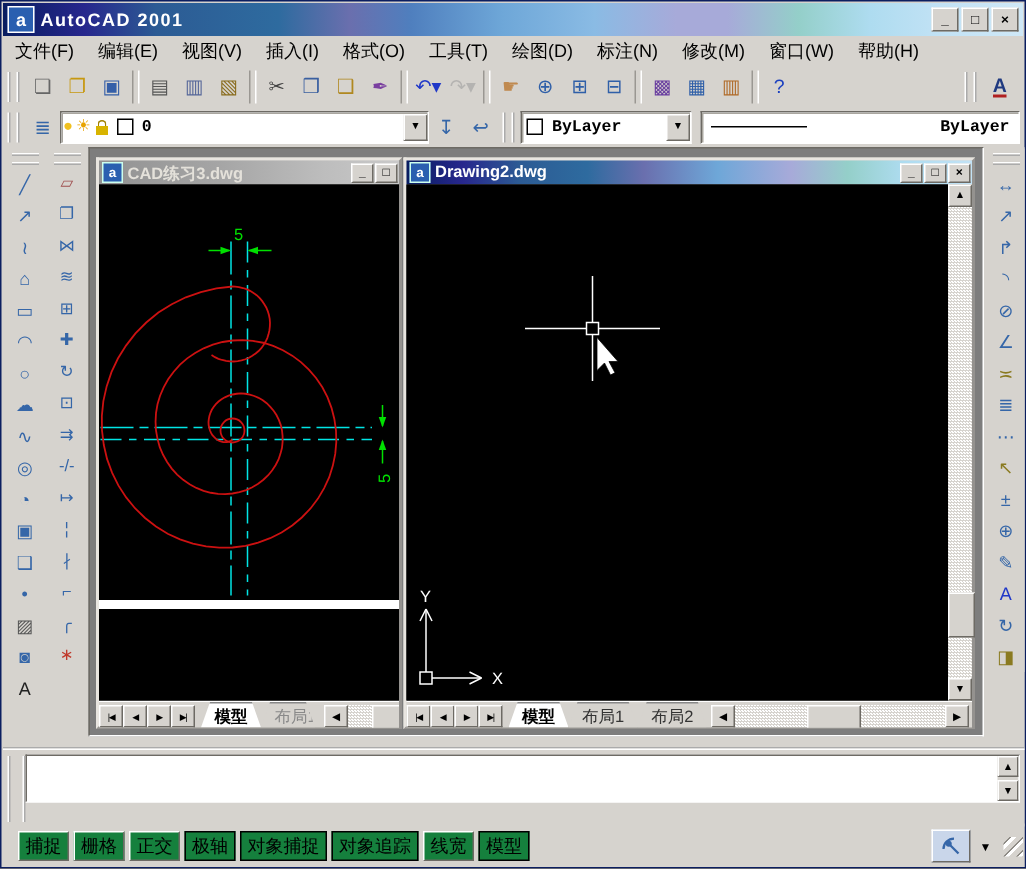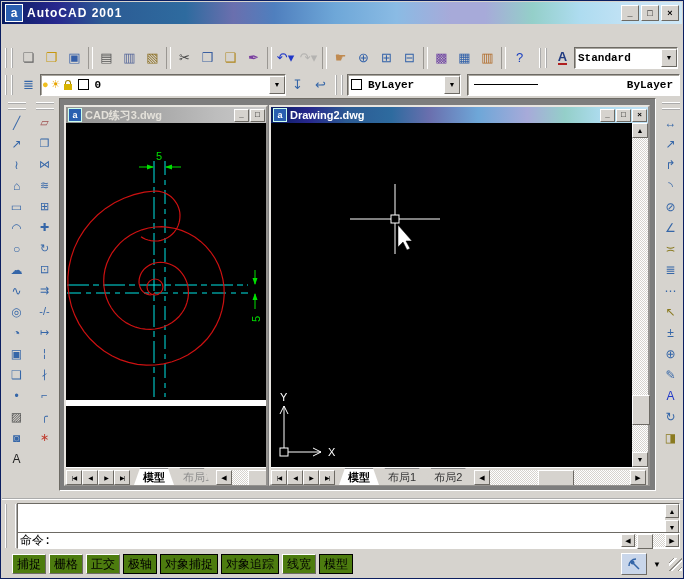--- a/index.html
+++ b/index.html
@@ -99,21 +99,21 @@
     border:1px solid;border-color:#6d6a64 #fff #fff #6d6a64;display:flex;align-items:center;
     font-family:"DejaVu Sans Mono","Liberation Mono",monospace;font-size:12px;}
   .cmd-prompt .ptext{padding-left:2px;}
   .prompt-scroll{margin-left:auto;display:flex;height:13px;}
   .prompt-scroll .sbtnq{height:13px;width:14px;}
   
   .statusbar{position:absolute;left:1px;top:548px;width:682px;height:30px;background:#d6d3ce;display:flex;align-items:center;}
   .coords{width:186px;height:18px;margin-left:6px;background:#d6d3ce;border:1px solid;border-color:#6d6a64 #fff #fff #6d6a64;
     font-size:12px;padding:1px 0 0 5px;box-sizing:border-box;white-space:nowrap;}
   .toggles{display:flex;gap:3px;margin-left:10px;}
-  .sbtn{height:20px;padding:2px 4px;font-size:12px;background:#4d7c0f;line-height:1;}
+  .sbtn{height:20px;padding:2px 4px;font-size:12px;background:#15803d;line-height:1;}
   .sbtn.off{border:1px solid;border-color:#fff #6d6a64 #6d6a64 #fff;}
   .sbtn.on{border:1px solid #000;}
   .status-right{margin-left:auto;display:flex;align-items:center;padding-right:2px;}
   .commcenter{width:24px;height:20px;border:1px solid;border-color:#fff #6d6a64 #6d6a64 #fff;background:#c9d6ea;
     display:flex;align-items:center;justify-content:center;}
   .sb-arrow{font-size:8px;margin:0 6px;}
   .resize-grip{width:13px;height:13px;margin-left:2px;
     background:repeating-linear-gradient(135deg,transparent 0 3px,#8f8c86 3px 4px,#fff 4px 6px);}
 </style>
 </head>
@@ -124,20 +124,34 @@
   <div class="titlebar">
     <span class="app-icon">a</span>
     <span class="title-text">AutoCAD 2001</span>
     <div class="win-btns">
       <button class="wbtn">_</button>
       <button class="wbtn">□</button>
       <button class="wbtn">×</button>
     </div>
   </div>
 
+  <div class="menubar">
+
+  <span class="menu-item">文件(F)</span>
+      <span class="menu-item">编辑(E)</span>
+      <span class="menu-item">视图(V)</span>
+      <span class="menu-item">插入(I)</span>
+      <span class="menu-item">格式(O)</span>
+      <span class="menu-item">工具(T)</span>
+      <span class="menu-item">绘图(D)</span>
+      <span class="menu-item">标注(N)</span>
+      <span class="menu-item">修改(M)</span>
+      <span class="menu-item">窗口(W)</span>
+      <span class="menu-item">帮助(H)</span>
+    </div>
 
   <div class="tbrow tb1">
     <div class="grip"></div>
     <div class="tb-items">
 
     <button class="tbtn">
         <span class="glyph" style="color: rgb(102, 102, 102);">❏</span>
       </button>
         <button class="tbtn">
         <span class="glyph" style="color: rgb(199, 152, 16);">❐</span>
@@ -213,24 +227,20 @@
       </button>
         <button class="tbtn">
         <span class="glyph" style="color: rgb(26, 63, 192);">?</span>
       </button>
       </div>
     <div class="styles-group">
       <div class="grip"></div>
       <button class="tbtn">
         <span class="styles-icon">A</span>
       </button>
-      <div class="combo" style="width:102px;">
-        <span class="ctext">Standard</span>
-        <button class="combo-arrow">▼</button>
-      </div>
     </div>
   </div>
 
   <div class="tbrow tb2">
     <div class="grip"></div>
     <button class="tbtn">
       <span class="glyph" style="color:#3566a8">≣</span>
     </button>
     <div class="combo" style="width:244px;">
       <span class="ic" style="color:#f0c020">●</span>
@@ -561,30 +571,20 @@
     <div class="cmd-grip"></div>
     <div class="cmd-history">
       <div class="cmd-lines">
         
       </div>
       <div class="chist-scroll">
         <button class="sbtnq">▲</button>
         <button class="sbtnq">▼</button>
       </div>
     </div>
-    <div class="cmd-prompt">
-      <span class="ptext">命令:</span>
-      <div class="prompt-scroll">
-        <button class="sbtnq">◀</button>
-        <div class="htrack" style="width:30px;height:13px;">
-            <div class="hthumb" style="left:2px;width:14px;height:13px;"></div>
-          </div>
-        <button class="sbtnq">▶</button>
-      </div>
-    </div>
   </div>
 
   <div class="statusbar">
     <div class="toggles">
 
     <button class="sbtn off">捕捉</button>
         <button class="sbtn off">栅格</button>
         <button class="sbtn off">正交</button>
         <button class="sbtn on">极轴</button>
         <button class="sbtn on">对象捕捉</button>

